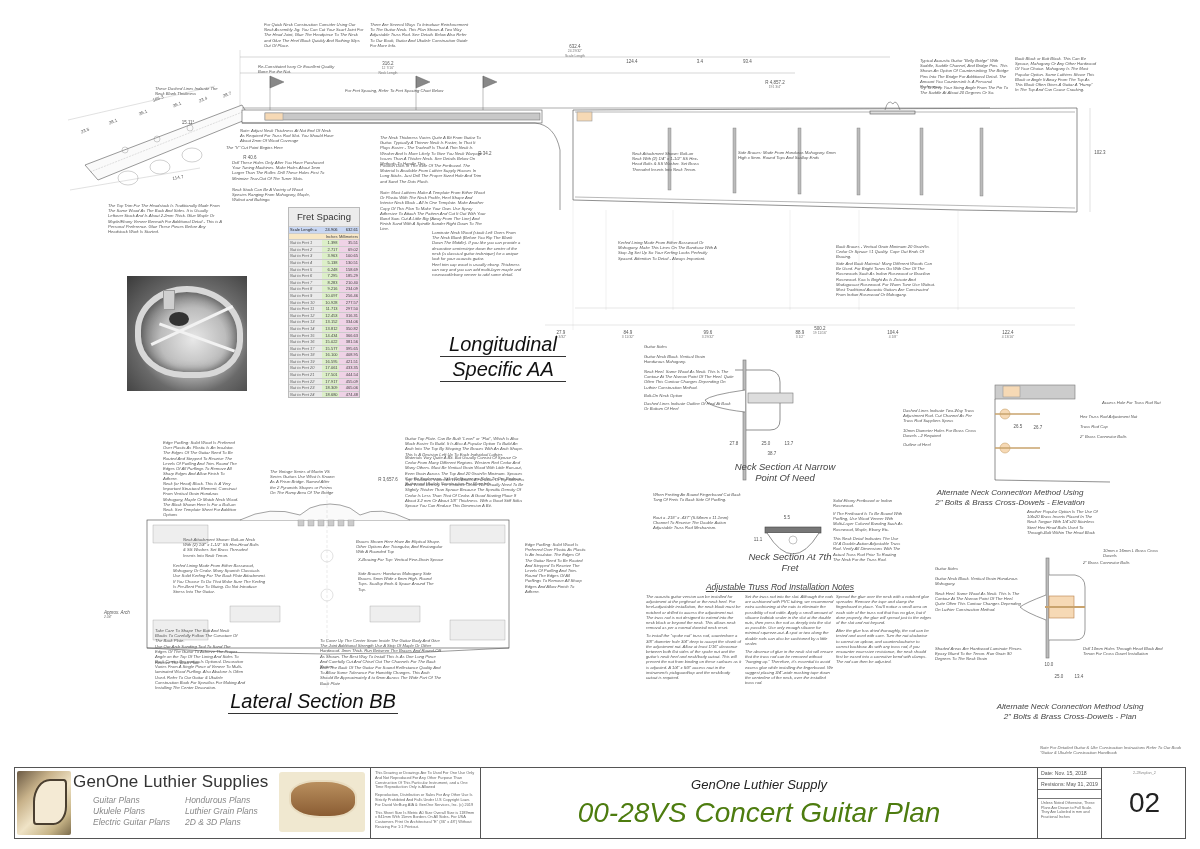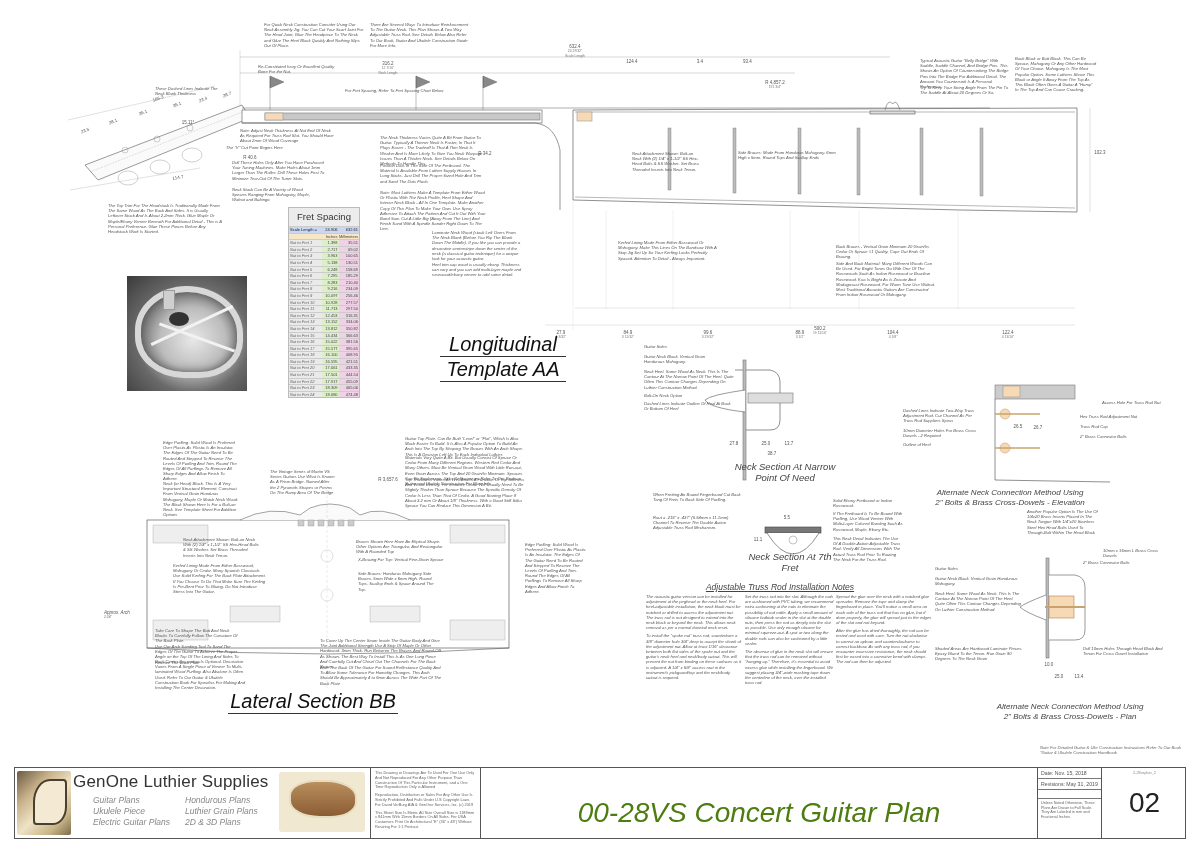--- a/index.html
+++ b/index.html
@@ -365,21 +365,21 @@
 <div class="photo">
   <div class="rim"></div>
     <div class="brace"></div>
     <div class="brace2"></div>
     <div class="hole"></div>
     <div class="block"></div>
 </div>
 
 <div class="section-title big" style="left:440px;top:332px;width:126px;">
   <span>Longitudinal</span>
-  <span>Template AA</span>
+  <span>Specific AA</span>
 </div>
 <div class="section-title big" style="left:228px;top:689px;width:170px;">
   <span>Lateral Section BB</span>
 </div>
 <div class="sub-title" style="left:730px;top:461px;width:110px;">
   <div>Neck Section At Narrow</div>
     <div>Point Of Need</div>
 </div>
 <div class="sub-title" style="left:745px;top:551px;width:90px;">
   <div>Neck Section At 7th</div>
@@ -469,33 +469,34 @@
 
 <div class="book-note">Note For Detailed Guitar &amp; Uke Construction Instructions Refer To Our Book "Guitar &amp; Ukulele Construction Handbook</div>
 
 <div class="tb">
   <div class="tb-logo">
     <div class="logo-img-l"></div>
     <div class="logo-title">GenOne Luthier Supplies</div>
     <div class="logo-links">
       <span>Guitar Plans</span>
       <span>Hondurous Plans</span>
-      <span>Ukulele Piece</span>
+      <span>Ukulele Plans</span>
       <span>Luthier Grain Plans</span>
       <span>Electric Guitar Plans</span>
       <span>2D &amp; 3D Plans</span>
     </div>
     <div class="logo-img-r"></div>
   </div>
   <div class="tb-legal">
     <p>This Drawing or Drawings Are To Used For One Use Only And Not Reproduced For Any Other Purpose Than Construction Of This Particular Instrument, and a One Time Reproduction Only is Allowed</p>
     <p>Reproduction, Distribution or Sales For Any Other Use Is Strictly Prohibited And Falls Under U.S Copyright Laws For David VerBurg AIA &amp; GenOne Services, Inc. (c) 2019</p>
     <p>This Sheet Size Is Metric A0 Size Overall Size is 1189mm x 841mm With 15mm Borders On All Sides. For USA Customers Print On Architectural "E" (36" x 48") Without Resizing For 1:1 Printout.</p>
   </div>
   <div class="tb-main">
+    <div class="tb-company">GenOne Luthier Supply</div>
     <div class="tb-plan">00-28VS Concert Guitar Plan</div>
   </div>
   <div class="tb-info">
     <div class="cell">Date: Nov. 15, 2018</div>
     <div class="cell">Revisions: May 31, 2019</div>
     <div class="cell empty"></div>
     <div class="unless">Unless Noted Otherwise, These Plans Are Drawn to Full Scale. They Are Labeled in mm and Fractional Inches</div>
   </div>
   <div class="tb-sheet">
     <div class="file">2-28vsplan_2</div>

